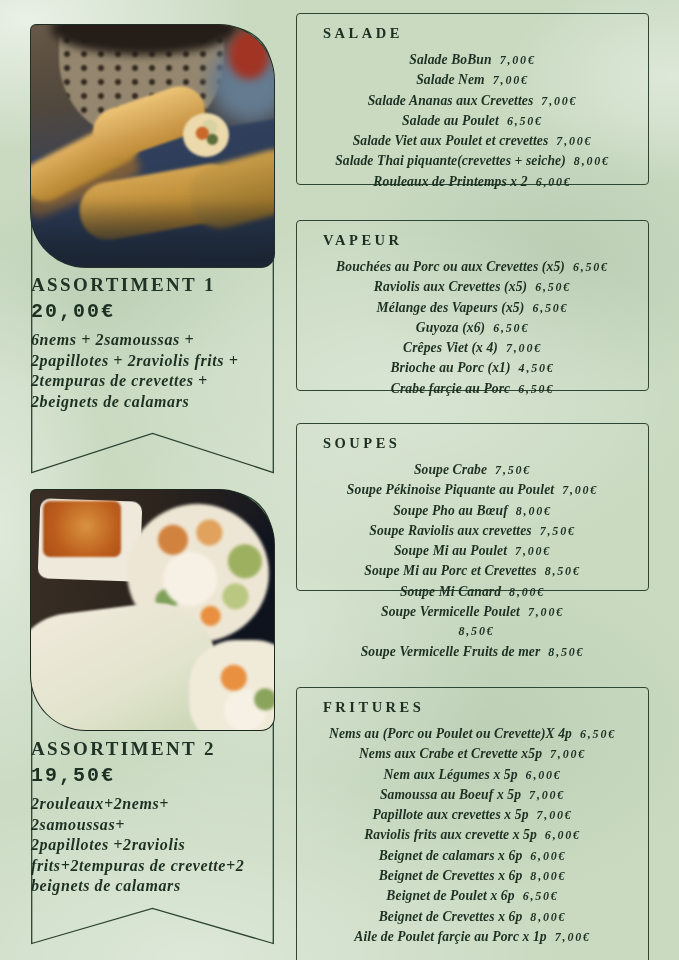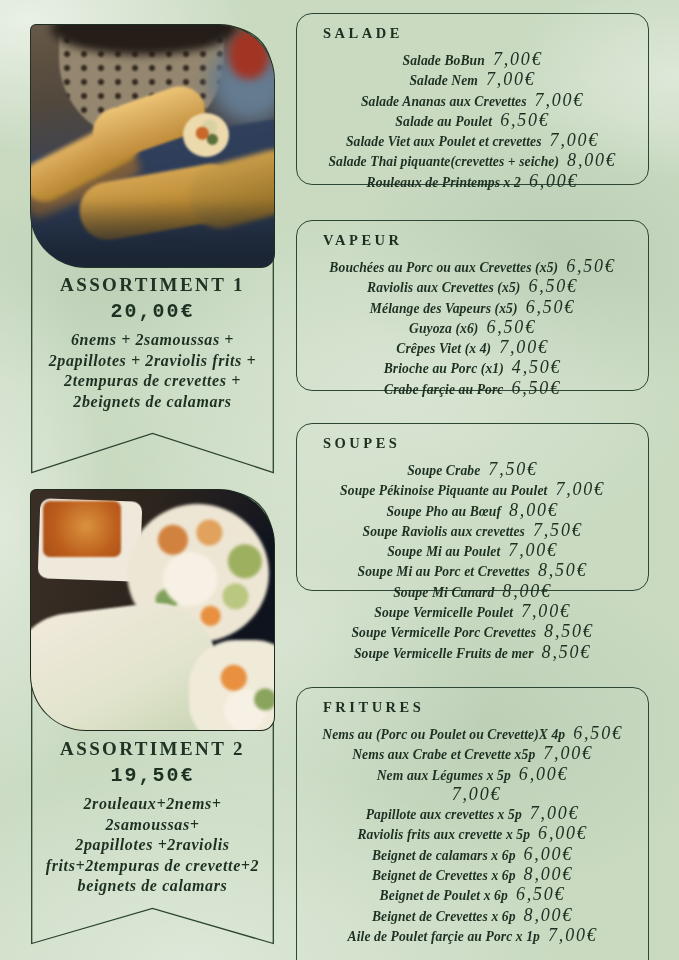--- a/index.html
+++ b/index.html
@@ -15,41 +15,41 @@
       radial-gradient(ellipse 520px 280px at 28% 100%, rgba(255,255,255,.38), transparent 72%),
       radial-gradient(ellipse 160px 420px at 0% 55%, rgba(255,255,255,.42), transparent 70%),
       radial-gradient(ellipse 300px 210px at 82% 27%, rgba(148,173,146,.28), transparent 70%),
       radial-gradient(ellipse 340px 240px at 72% 76%, rgba(148,173,144,.22), transparent 70%),
       radial-gradient(ellipse 260px 160px at 15% 30%, rgba(150,176,148,.20), transparent 70%);
     color:#1d3123;
   }
   
   .box{
     position:absolute; left:296px; width:353px;
-    border:1.4px solid #2e4734; border-radius:16px;
+    border:1.4px solid #2e4734; border-radius:4px;
     box-sizing:border-box; padding:9px 26px 0 26px;
     background:transparent;
   }
   .box-salade  {top:13px;  height:172px;}
   .box-vapeur  {top:220px; height:171px;}
   .box-soupes  {top:423px; height:168px;}
   .box-fritures{top:687px; height:312px;}
   .sec-title{
     font-weight:bold; font-size:14.5px; letter-spacing:3.5px;
     line-height:20px; margin-bottom:7px; color:#1c2f21;
   }
   .row{
     display:flex; justify-content:center; align-items:baseline;
     line-height:19.3px; white-space:nowrap;
   }
   .iname{
     font-style:italic; font-weight:bold; font-size:13.6px; letter-spacing:.1px;
   }
   .iprice{
-    font-style:italic; font-weight:normal; font-size:18px; letter-spacing:1.8px;
+    font-style:italic; font-weight:bold; font-size:12px; letter-spacing:1.8px;
     margin-left:8px;
   }
   
   .banner-svg{position:absolute; overflow:visible;}
   .banner-svg path{fill:none; stroke:#2b4331; stroke-width:1.3px;}
   .photo{
     position:absolute; left:30px; width:245px; overflow:hidden;
     border:1px solid rgba(28,44,32,.85);
     border-radius:6px 56px 14px 56px; box-sizing:border-box;
   }
@@ -96,21 +96,21 @@
   .p2-roll{left:-18px; top:118px; width:205px; height:150px; border-radius:60px;
     background:linear-gradient(160deg,#efe9da 10%,#e2e4cd 55%,#c9d6b4 90%); transform:rotate(-7deg); filter:blur(1px);}
   .p2-roll2{left:158px; top:150px; width:112px; height:108px; border-radius:42%;
     background:
       radial-gradient(circle at 40% 35%, #e8903f 12px, transparent 14px),
       radial-gradient(circle at 68% 55%, #8aa45c 10px, transparent 12px),
       radial-gradient(circle at 50% 65%, #f6f1e4 20px, transparent 22px),
       #f0ead9; filter:blur(1.4px);}
   .p2-dark{right:-34px; top:44px; width:96px; height:210px; background:#0e131d; filter:blur(12px);}
   
-  .btext{position:absolute; left:31px; width:243px; text-align:center;}
+  .btext{position:absolute; left:31px; width:243px; text-align:left;}
   .btext1{top:272px;} .btext2{top:736px;}
   .b-title{font-weight:bold; font-size:19px; letter-spacing:2.4px; line-height:26px; color:#203425;}
   .b-price{font-weight:bold; font-size:20px; letter-spacing:2px; line-height:27px;font-family:Liberation Mono, monospace;}
   .b-desc{font-weight:bold; font-style:italic; font-size:16px; letter-spacing:.6px; line-height:20.5px; margin-top:5px;}
 </style>
 </head>
 <body>
 
 <div class="page">
 
@@ -282,21 +282,20 @@
     <span class="iname">Soupe Mi Canard</span>
     <span class="iprice">8,00€</span>
   </div>
 
   <div class="row">
     <span class="iname">Soupe Vermicelle Poulet</span>
     <span class="iprice">7,00€</span>
   </div>
 
   <div class="row">
-    <span class="iname">Soupe Vermicelle Porc Crevettes</span>
     <span class="iprice">8,50€</span>
   </div>
 
   <div class="row">
     <span class="iname">Soupe Vermicelle Fruits de mer</span>
     <span class="iprice">8,50€</span>
   </div>
 </div>
   </div>
   <div class="box box-fritures">
@@ -311,20 +310,21 @@
     <span class="iname">Nems aux Crabe et Crevette x5p</span>
     <span class="iprice">7,00€</span>
   </div>
 
   <div class="row">
     <span class="iname">Nem aux Légumes x 5p</span>
     <span class="iprice">6,00€</span>
   </div>
 
   <div class="row">
+    <span class="iname">Samoussa au Boeuf x 5p</span>
     <span class="iprice">7,00€</span>
   </div>
 
   <div class="row">
     <span class="iname">Papillote aux crevettes x 5p</span>
     <span class="iprice">7,00€</span>
   </div>
 
   <div class="row">
     <span class="iname">Raviolis frits aux crevette x 5p</span>

